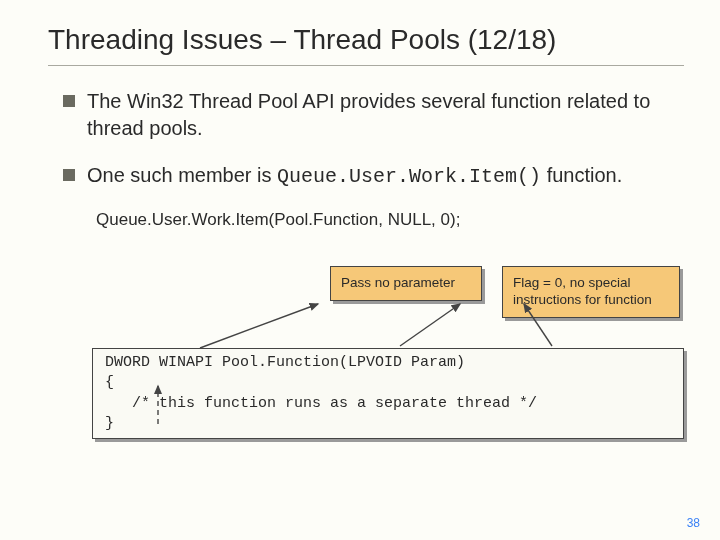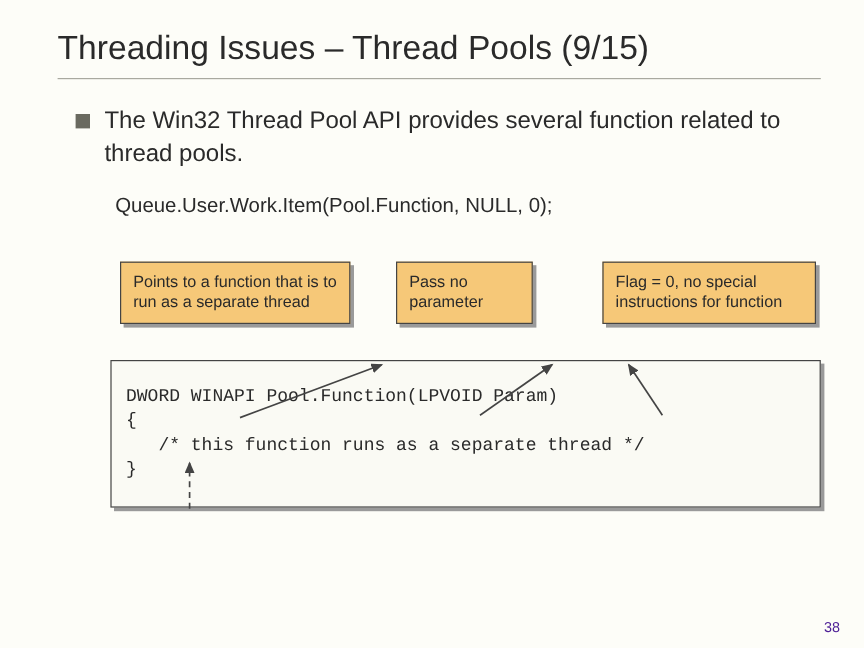--- a/index.html
+++ b/index.html
@@ -56,51 +56,53 @@
     box-sizing:border-box;
   }
   .codebox{
     margin:28px 0 0 44px;
     background:#fafaf4;
     border:1px solid #444;
     box-shadow:3px 3px 0 #9a9a9a;
     font-family:"Courier New",Courier,monospace;
     font-size:15px;
     line-height:1.35;
-    padding:20px 12px;
+    padding:4px 12px;
     white-space:pre;
   }
   .pagenum{
     position:absolute;
     right:20px;bottom:10px;
-    font-size:12px;color:#4c1d95;
+    font-size:12px;color:#3b82f6;
   }
   svg.arrows{
     position:absolute;
     left:0;top:0;
     width:720px;height:540px;
     pointer-events:none;
   }
 </style>
 </head>
 <body>
 
-<div class="title">Threading Issues – Thread Pools (9/15)</div>
+<div class="title">Threading Issues – Thread Pools (12/18)</div>
 
 <ul class="bullets">
   <li>
     <span>The Win32 Thread Pool API provides several function related to thread pools.</span>
+  </li>
+  <li>
+    <span>One such member is </span><span class="mono">Queue.User.Work.Item()</span><span> function.</span>
   </li>
 </ul>
 
 <div class="codecall">Queue.User.Work.Item(Pool.Function, NULL, 0);</div>
 
 <div class="boxrow">
-  <div class="callout" style="left:4px;top:18px;width:192px">Points to a function that is to run as a separate thread</div>
-  <div class="callout" style="left:234px;top:18px;width:114px">Pass no parameter</div>
+  <div class="callout" style="left:234px;top:18px;width:152px">Pass no parameter</div>
   <div class="callout" style="left:406px;top:18px;width:178px">Flag = 0, no special instructions for function</div>
 </div>
 
 <div class="codebox"><span>DWORD WINAPI Pool.Function(LPVOID Param)</span>
 <span>{</span>
 <span>   /* this function runs as a separate thread */</span>
 <span>}</span></div>
 
 <div class="pagenum">38</div>
 

